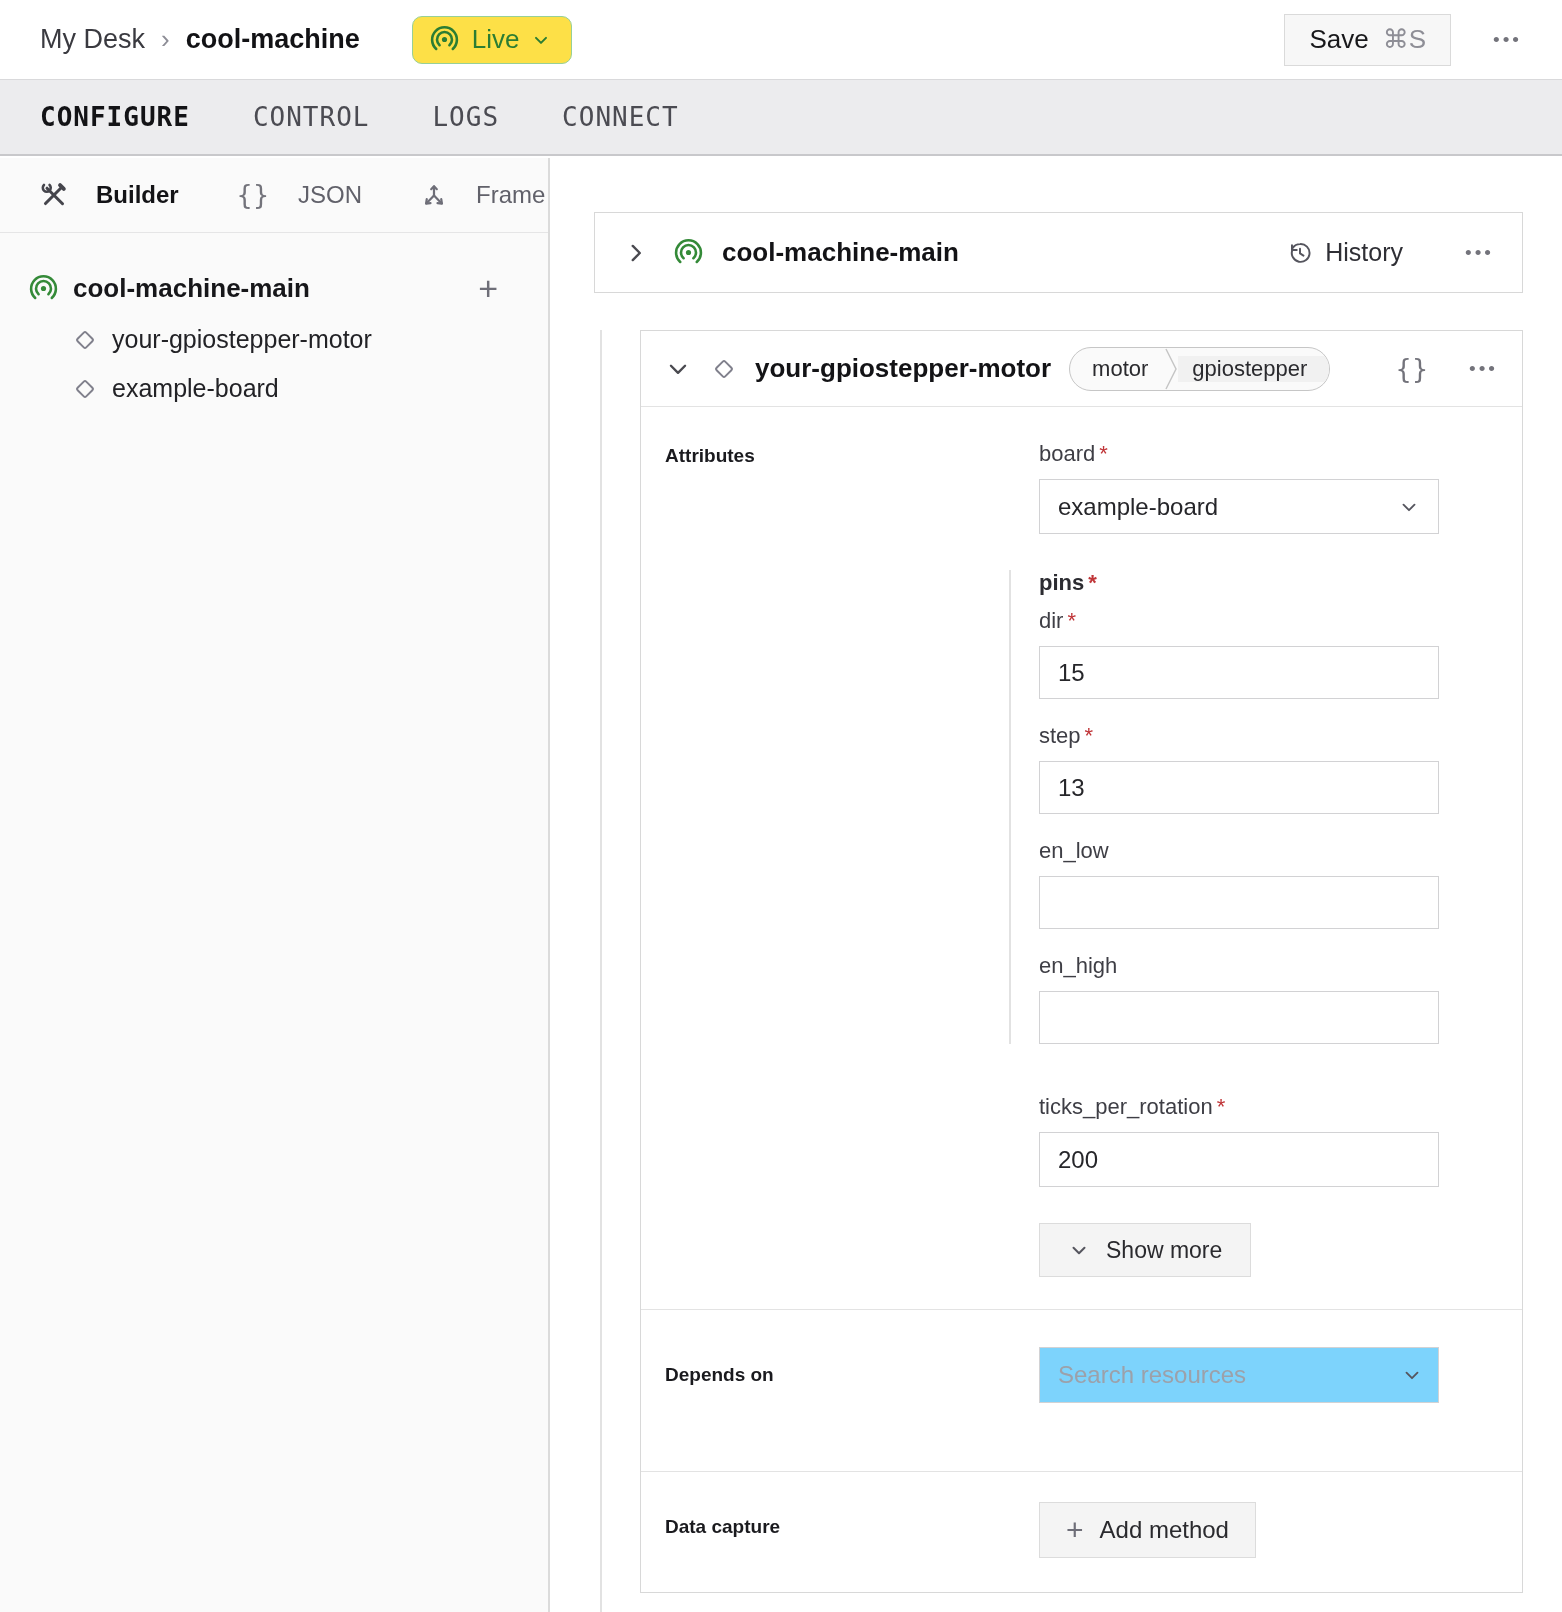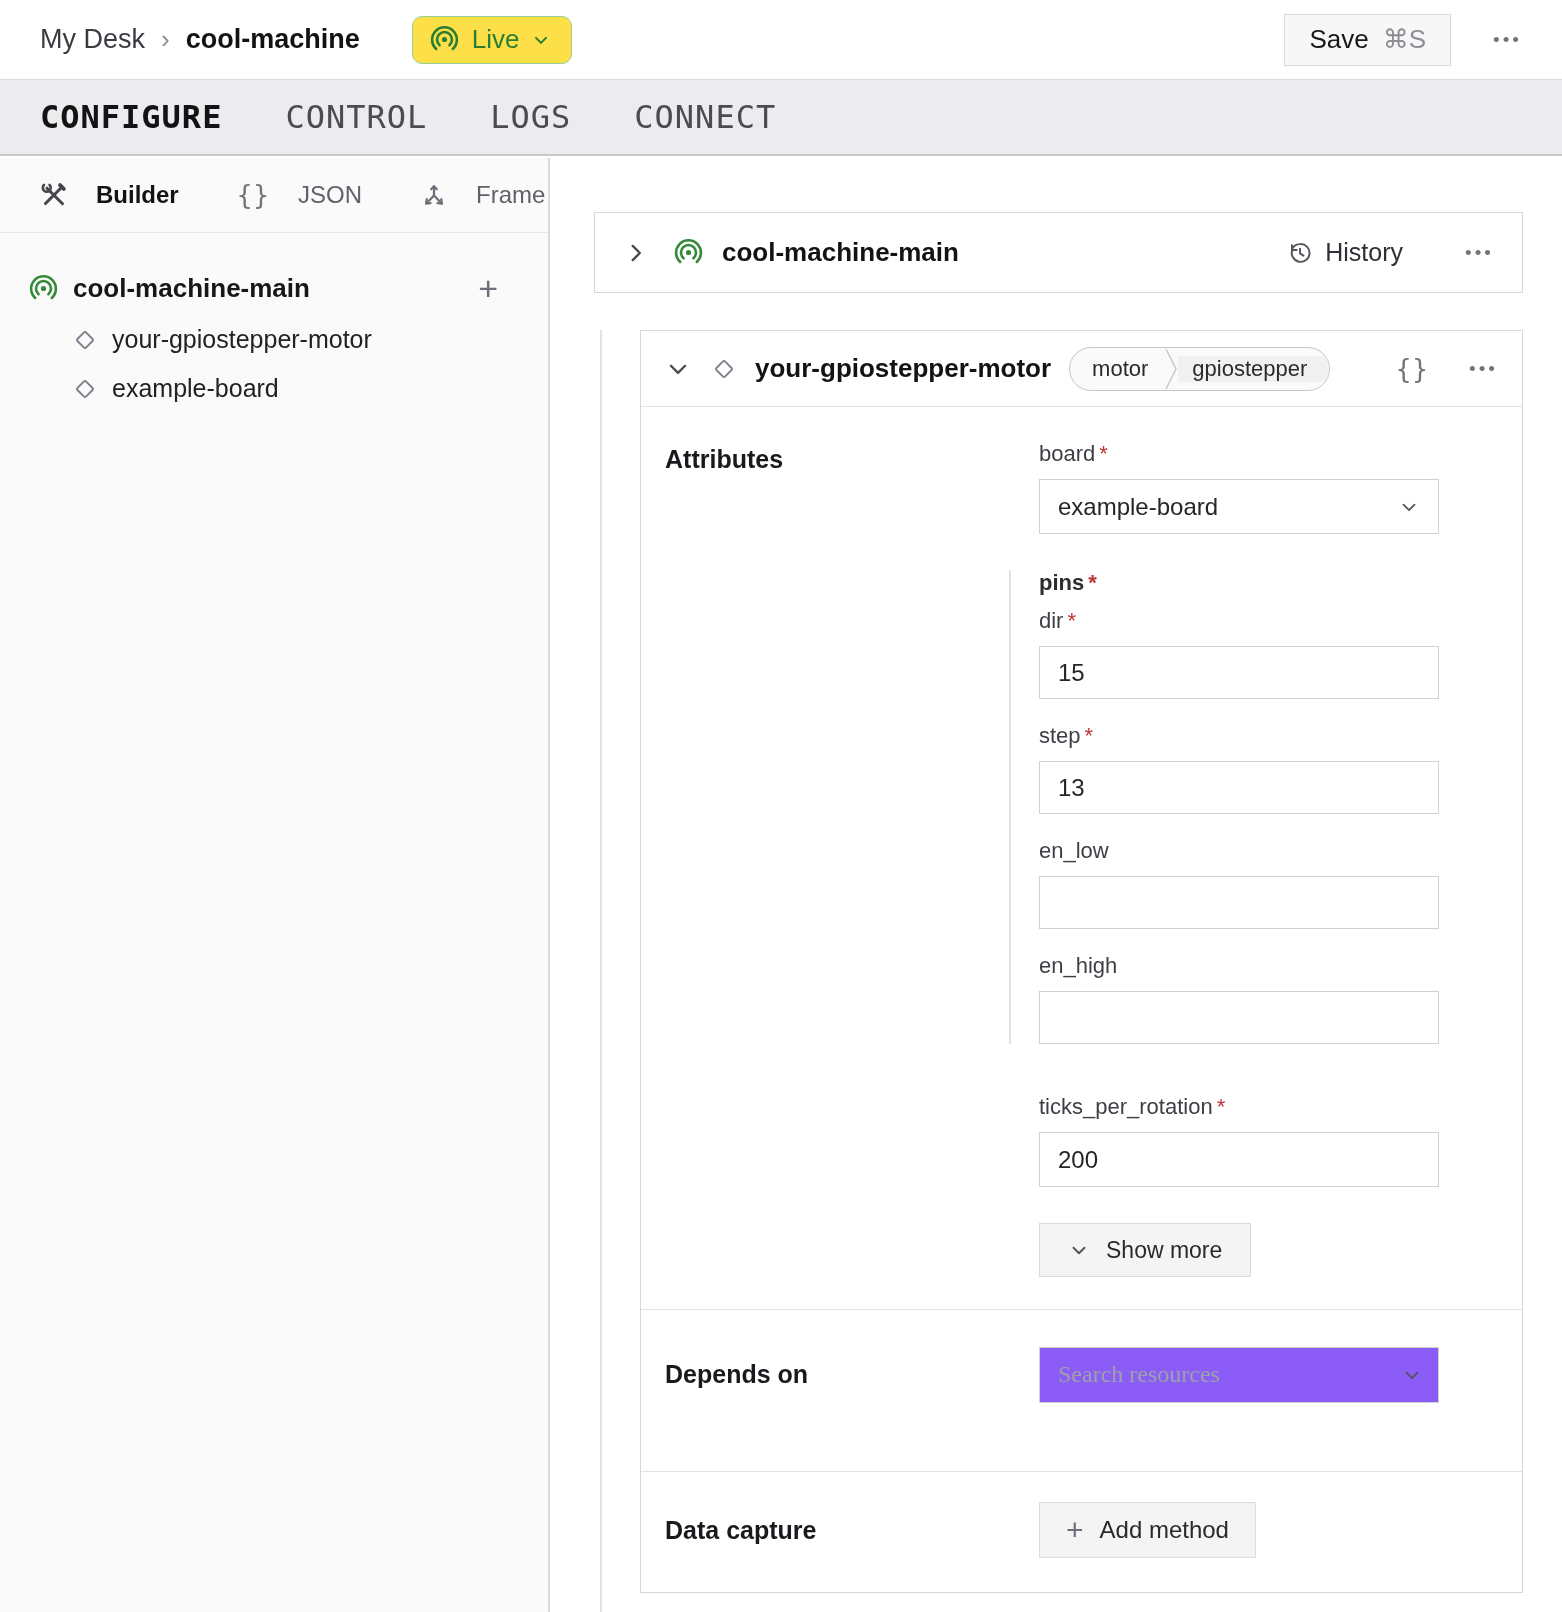--- a/index.html
+++ b/index.html
@@ -22,21 +22,21 @@
   .save-label { color:#18181b; }
   .save-shortcut { color:#8e8e96; }
   .dots { font-size:19px; letter-spacing:3px; color:#73737b; background:none;
     border:none; cursor:pointer; line-height:1; }
 
   
   .tabbar { position:absolute; left:0; top:79px; width:1562px; height:77px;
     background:#ececee; border-top:1px solid #d9d9db; border-bottom:2px solid #c8c8cb;
     display:flex; align-items:center; padding:0 40px; gap:63px;
     font-family:"DejaVu Sans Mono", monospace; }
-  .tab { font-size:32px; letter-spacing:1px; color:#4b4b52; cursor:pointer; }
+  .tab { font-size:26px; letter-spacing:1px; color:#4b4b52; cursor:pointer; }
   .tab.active { color:#131316; font-weight:bold; }
 
   
   .sidebar { position:absolute; left:0; top:158px; width:550px; height:1454px;
     background:#fafafa; border-right:2px solid #dbdbdb; }
   .views-row { height:75px; border-bottom:1px solid #e5e5e6; display:flex;
     align-items:center; padding:0 40px; gap:58px; }
   .view-item { display:flex; align-items:center; gap:28px; font-size:24px;
     color:#61616a; cursor:pointer; }
   .view-item.active { color:#131316; font-weight:bold; }
@@ -79,21 +79,21 @@
     display:flex; align-items:center; overflow:hidden; background:#fafafa; }
   .chip-seg { font-size:22px; color:#2a2a2e; padding:0 16px 0 22px; }
   .chip-seg.model { padding:0 22px 0 14px; background:#f1f1f1; }
   .chip-div { width:14px; height:44px; flex-shrink:0; }
   .hdr-right { margin-left:auto; display:flex; align-items:center; gap:40px; }
   .braces-btn { background:none; border:none; cursor:pointer; }
   .toggle-btn { background:none; border:none; cursor:pointer; width:26px; height:26px;
     padding:0; margin-right:6px; }
 
   .section { display:flex; padding:34px 28px 0 24px; }
-  .section-heading { width:374px; flex-shrink:0; font-size:25px; font-weight:bold;
+  .section-heading { width:374px; flex-shrink:0; font-size:19px; font-weight:bold;
     color:#1a1a1e; padding-top:4px; }
   .fields { width:400px; }
   .field-label { font-size:22px; color:#3e3e45; display:flex; gap:4px;
     margin-bottom:12px; }
   .field-label.bold { font-weight:bold; color:#2c2c31; }
   .req { color:#c03538; }
   .text-input { width:100%; height:53px; border:1px solid #d2d2d4; background:#fff;
     font-size:24px; color:#26262a; padding:0 18px;
     font-family:"Liberation Sans", sans-serif; }
   .fake-select { width:100%; height:55px; border:1px solid #d2d2d4; background:#fff;
@@ -112,22 +112,22 @@
     font-family:"Liberation Sans", sans-serif; }
   .showmore-btn .chev { width:22px; height:22px; }
 
   .row-section { display:flex; align-items:center; padding:0 28px 0 24px;
     border-top:1px solid #e3e3e3; margin-top:32px; }
   .row-section.depends { height:130px; }
   .row-section.capture { height:161px; align-items:flex-start; padding-top:30px; }
   .row-section .section-heading { padding-top:0; }
   .search-wrap { width:400px; position:relative; }
   .search-input { width:100%; height:56px; border:1px solid #d2d2d4; font-size:24px;
-    color:#26262a; padding:0 52px 0 18px; background:#8b5cf6;
-    font-family:Liberation Serif, serif; }
+    color:#26262a; padding:0 52px 0 18px; background:#7dd3fc;
+    font-family:Liberation Sans, sans-serif; }
   .search-input::placeholder { color:#9ca1aa; }
   .search-wrap .chev { position:absolute; right:16px; top:17px; width:22px; height:22px;
     pointer-events:none; }
   .addmethod-btn { height:56px; padding:0 26px; background:#f4f4f4;
     border:1px solid #dcdcdc; display:flex; align-items:center; gap:16px; font-size:24px;
     color:#2a2a2e; cursor:pointer; font-family:"Liberation Sans", sans-serif; }
   .plus-glyph { font-size:30px; font-weight:300; color:#6e6e78; line-height:1; }
 </style>
 </head>
 <body>

